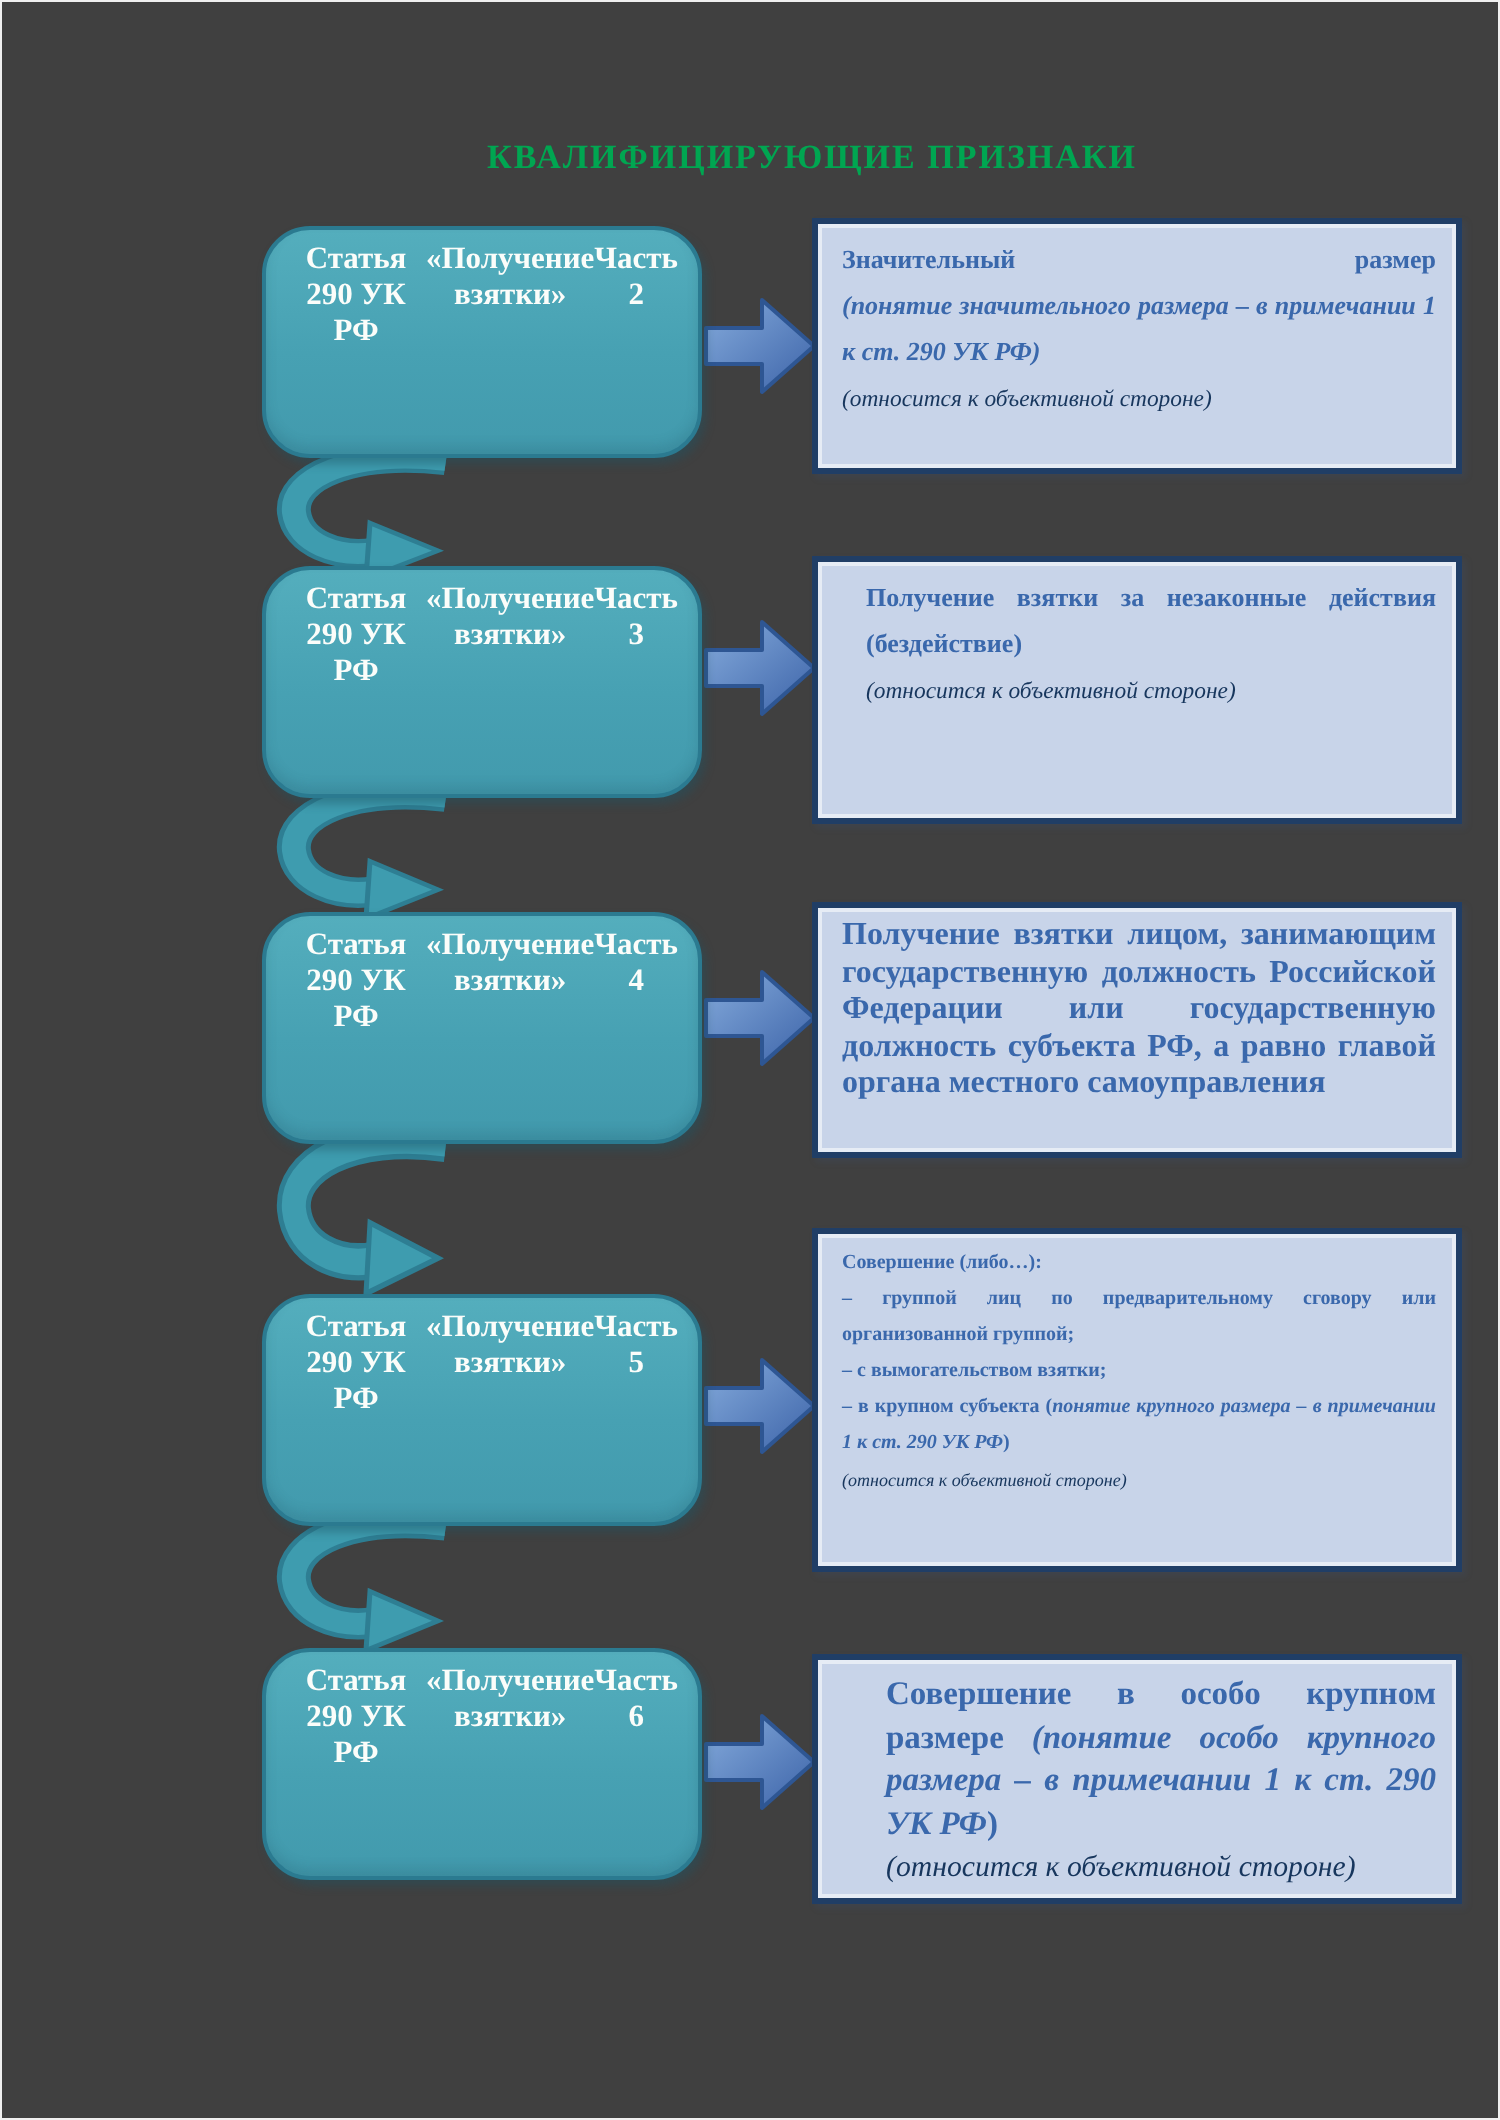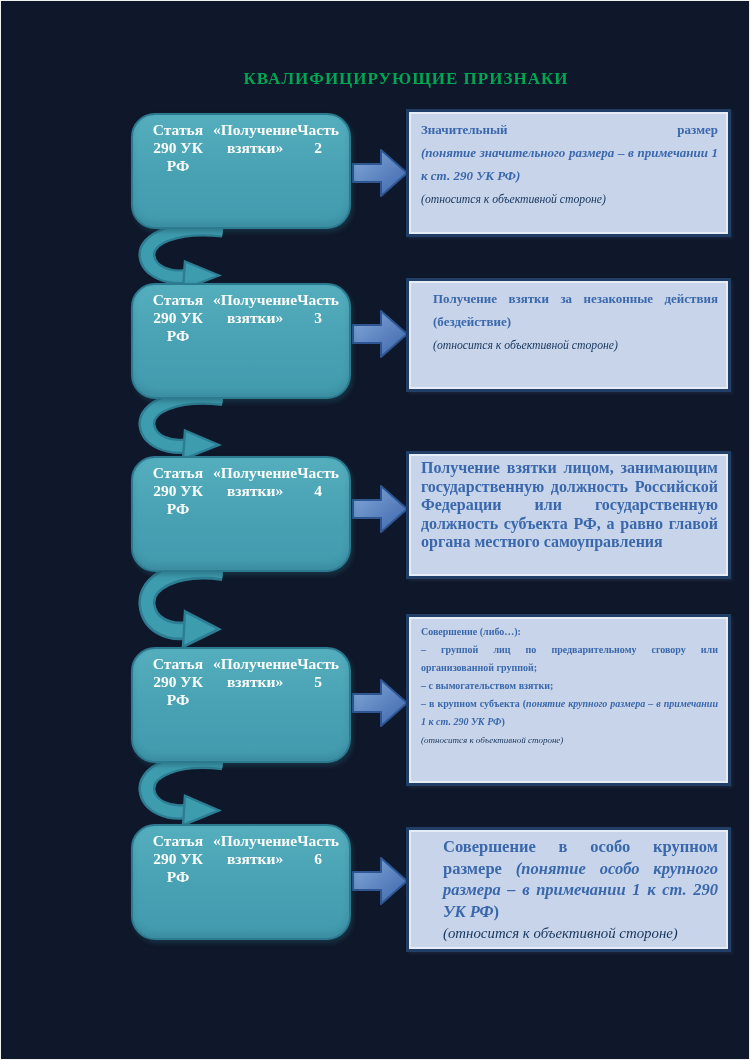--- a/index.html
+++ b/index.html
@@ -1,16 +1,16 @@
 <!DOCTYPE html>
 <html><head>
 <meta charset="utf-8">
 <style>
   html,body{margin:0;padding:0;background:#ffffff;}
-  .page{position:relative;width:750px;height:1060px;background:#0f172a;overflow:hidden;
+  .page{position:relative;width:750px;height:1060px;background:#404040;overflow:hidden;
         font-family:"Liberation Serif",serif;border:1px solid #f0f0f0;box-sizing:border-box;}
   .title{position:absolute;left:60px;width:690px;top:68px;text-align:center;
          font-size:17px;font-weight:bold;letter-spacing:1px;color:#00A651;}
   
   .src{position:absolute;left:130px;width:220px;height:116px;box-sizing:border-box;
        background:linear-gradient(180deg,#54AEBD 0%,#47A1B3 55%,#429AAD 100%);
        border:2px solid #2B7A90;border-radius:24px;z-index:2;
        box-shadow:2px 3px 5px rgba(30,85,100,.45), inset 0 -4px 6px rgba(25,80,95,.18);
        display:flex;flex-direction:row;justify-content:space-evenly;
        padding:6px 10px;text-align:center;color:#FBFDFA;font-weight:bold;font-size:15.5px;}
@@ -75,21 +75,21 @@
     <svg width="57" height="52" viewBox="0 0 57 52">
       <defs>
           <linearGradient id="ag2" x1="0" y1="0" x2="1" y2="1">
         <stop offset="0" stop-color="#85ABDC"></stop>
             <stop offset="1" stop-color="#3C63A8"></stop>
           </linearGradient>
         </defs>
       <path d="M1,17 H29 V3 L55,26 L29,49 V35 H1 Z" fill="url(#ag2)" stroke="#2E5693" stroke-width="2" stroke-linejoin="round"></path>
     </svg>
   </div>
-  <div class="feat" style="top:277px;height:114px;padding-left:24px;">
+  <div class="feat" style="top:277px;height:134px;padding-left:24px;">
       <div class="fline"><span class="seg-b">Получение взятки за незаконные действия (бездействие)</span></div>
       <div class="fline"><span class="seg-n">(относится к объективной стороне)</span></div>
     </div>
   <div class="connector" style="top:392px;">
     <svg width="98" height="68" viewBox="0 0 98 76" preserveAspectRatio="none">
       <path d="M88,6 C40,0 10,16 12,36 C14,54 34,62 52,59" fill="none" stroke="#2E7E93" stroke-width="17"></path>
       <path d="M88,6 C40,0 10,16 12,36 C14,54 34,62 52,59" fill="none" stroke="#3E9CAF" stroke-width="12"></path>
       <polygon points="50,42 84,58 48,74" fill="#3E9CAF" stroke="#2E7E93" stroke-width="2.5"></polygon>
     </svg>
   </div>

